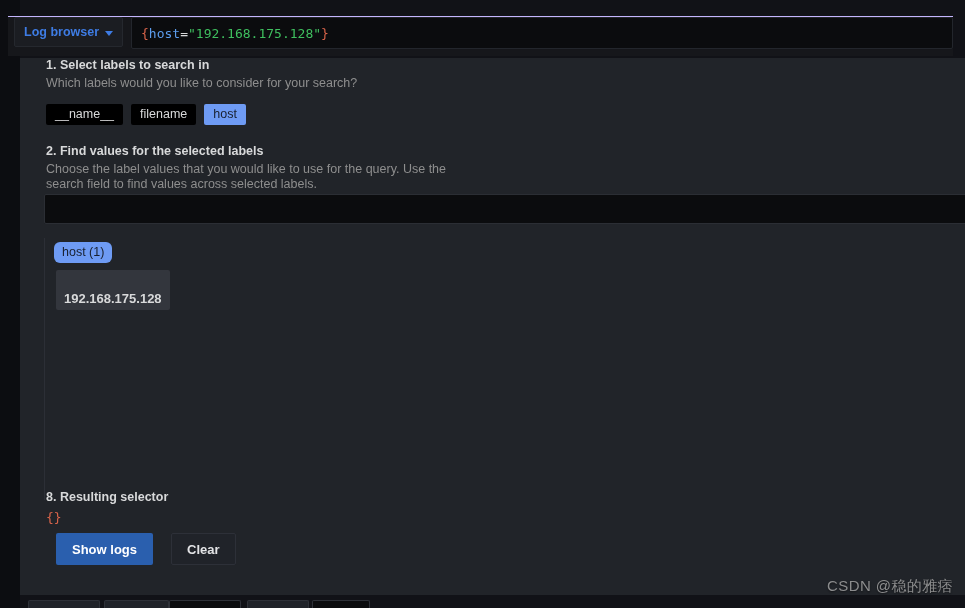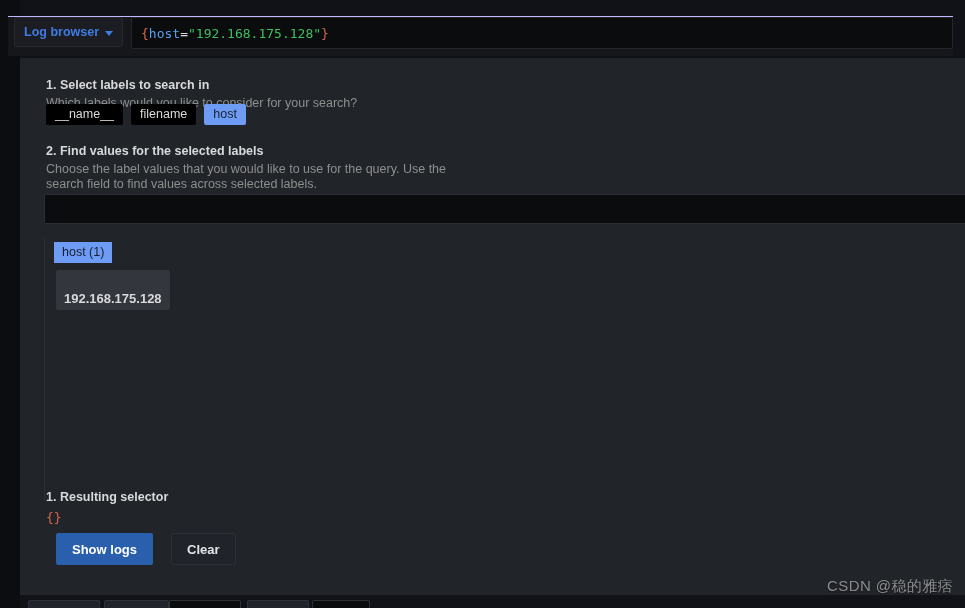--- a/index.html
+++ b/index.html
@@ -106,21 +106,21 @@
     margin: 0;
   }
   .section-desc {
     color: #8e8e8e;
     font-size: 12.5px;
     line-height: 15px;
     margin: 4px 0 0 0;
     max-width: 436px;
   }
 
-  .sec1 { position: absolute; left: 26px; top: 20px; }
+  .sec1 { position: absolute; left: 26px; top: 0; }
 
   .chip-row {
     position: absolute;
     left: 26px; top: 46px;
     display: flex;
     gap: 8px;
     align-items: center;
   }
   .label-chip {
     background: #000000;
@@ -175,21 +175,21 @@
     padding-left: 5px;
     box-sizing: border-box;
     height: 100%;
   }
   .col-head {
     display: inline-block;
     background: #6e9bf4;
     color: #18202f;
     font-size: 12.5px;
     padding: 3px 8px 4px 8px;
-    border-radius: 0;
+    border-radius: 6px;
     margin: 4px 0 0 4px;
     line-height: 14px;
     cursor: pointer;
   }
   .value-list { margin-top: 7px; padding-left: 6px; }
   .value-item {
     display: inline-block;
     background: #33363d;
     color: #d8d9da;
     font-size: 13px;
@@ -330,21 +330,21 @@
     <div class="values-area">
       <div class="value-col">
         <span class="col-head">host (1)</span>
         <div class="value-list">
           <span class="value-item">192.168.175.128</span>
         </div>
       </div>
     </div>
 
     <div class="sec3">
-      <p class="section-title">1. Resulting selector</p>
+      <p class="section-title">8. Resulting selector</p>
     </div>
 
     <div class="selector-out">
       <span class="tok-brace">{}</span>
     </div>
 
     <div class="btn-row">
       <div class="btn btn-primary">Show logs</div>
       <div class="btn btn-clear">Clear</div>
     </div>

